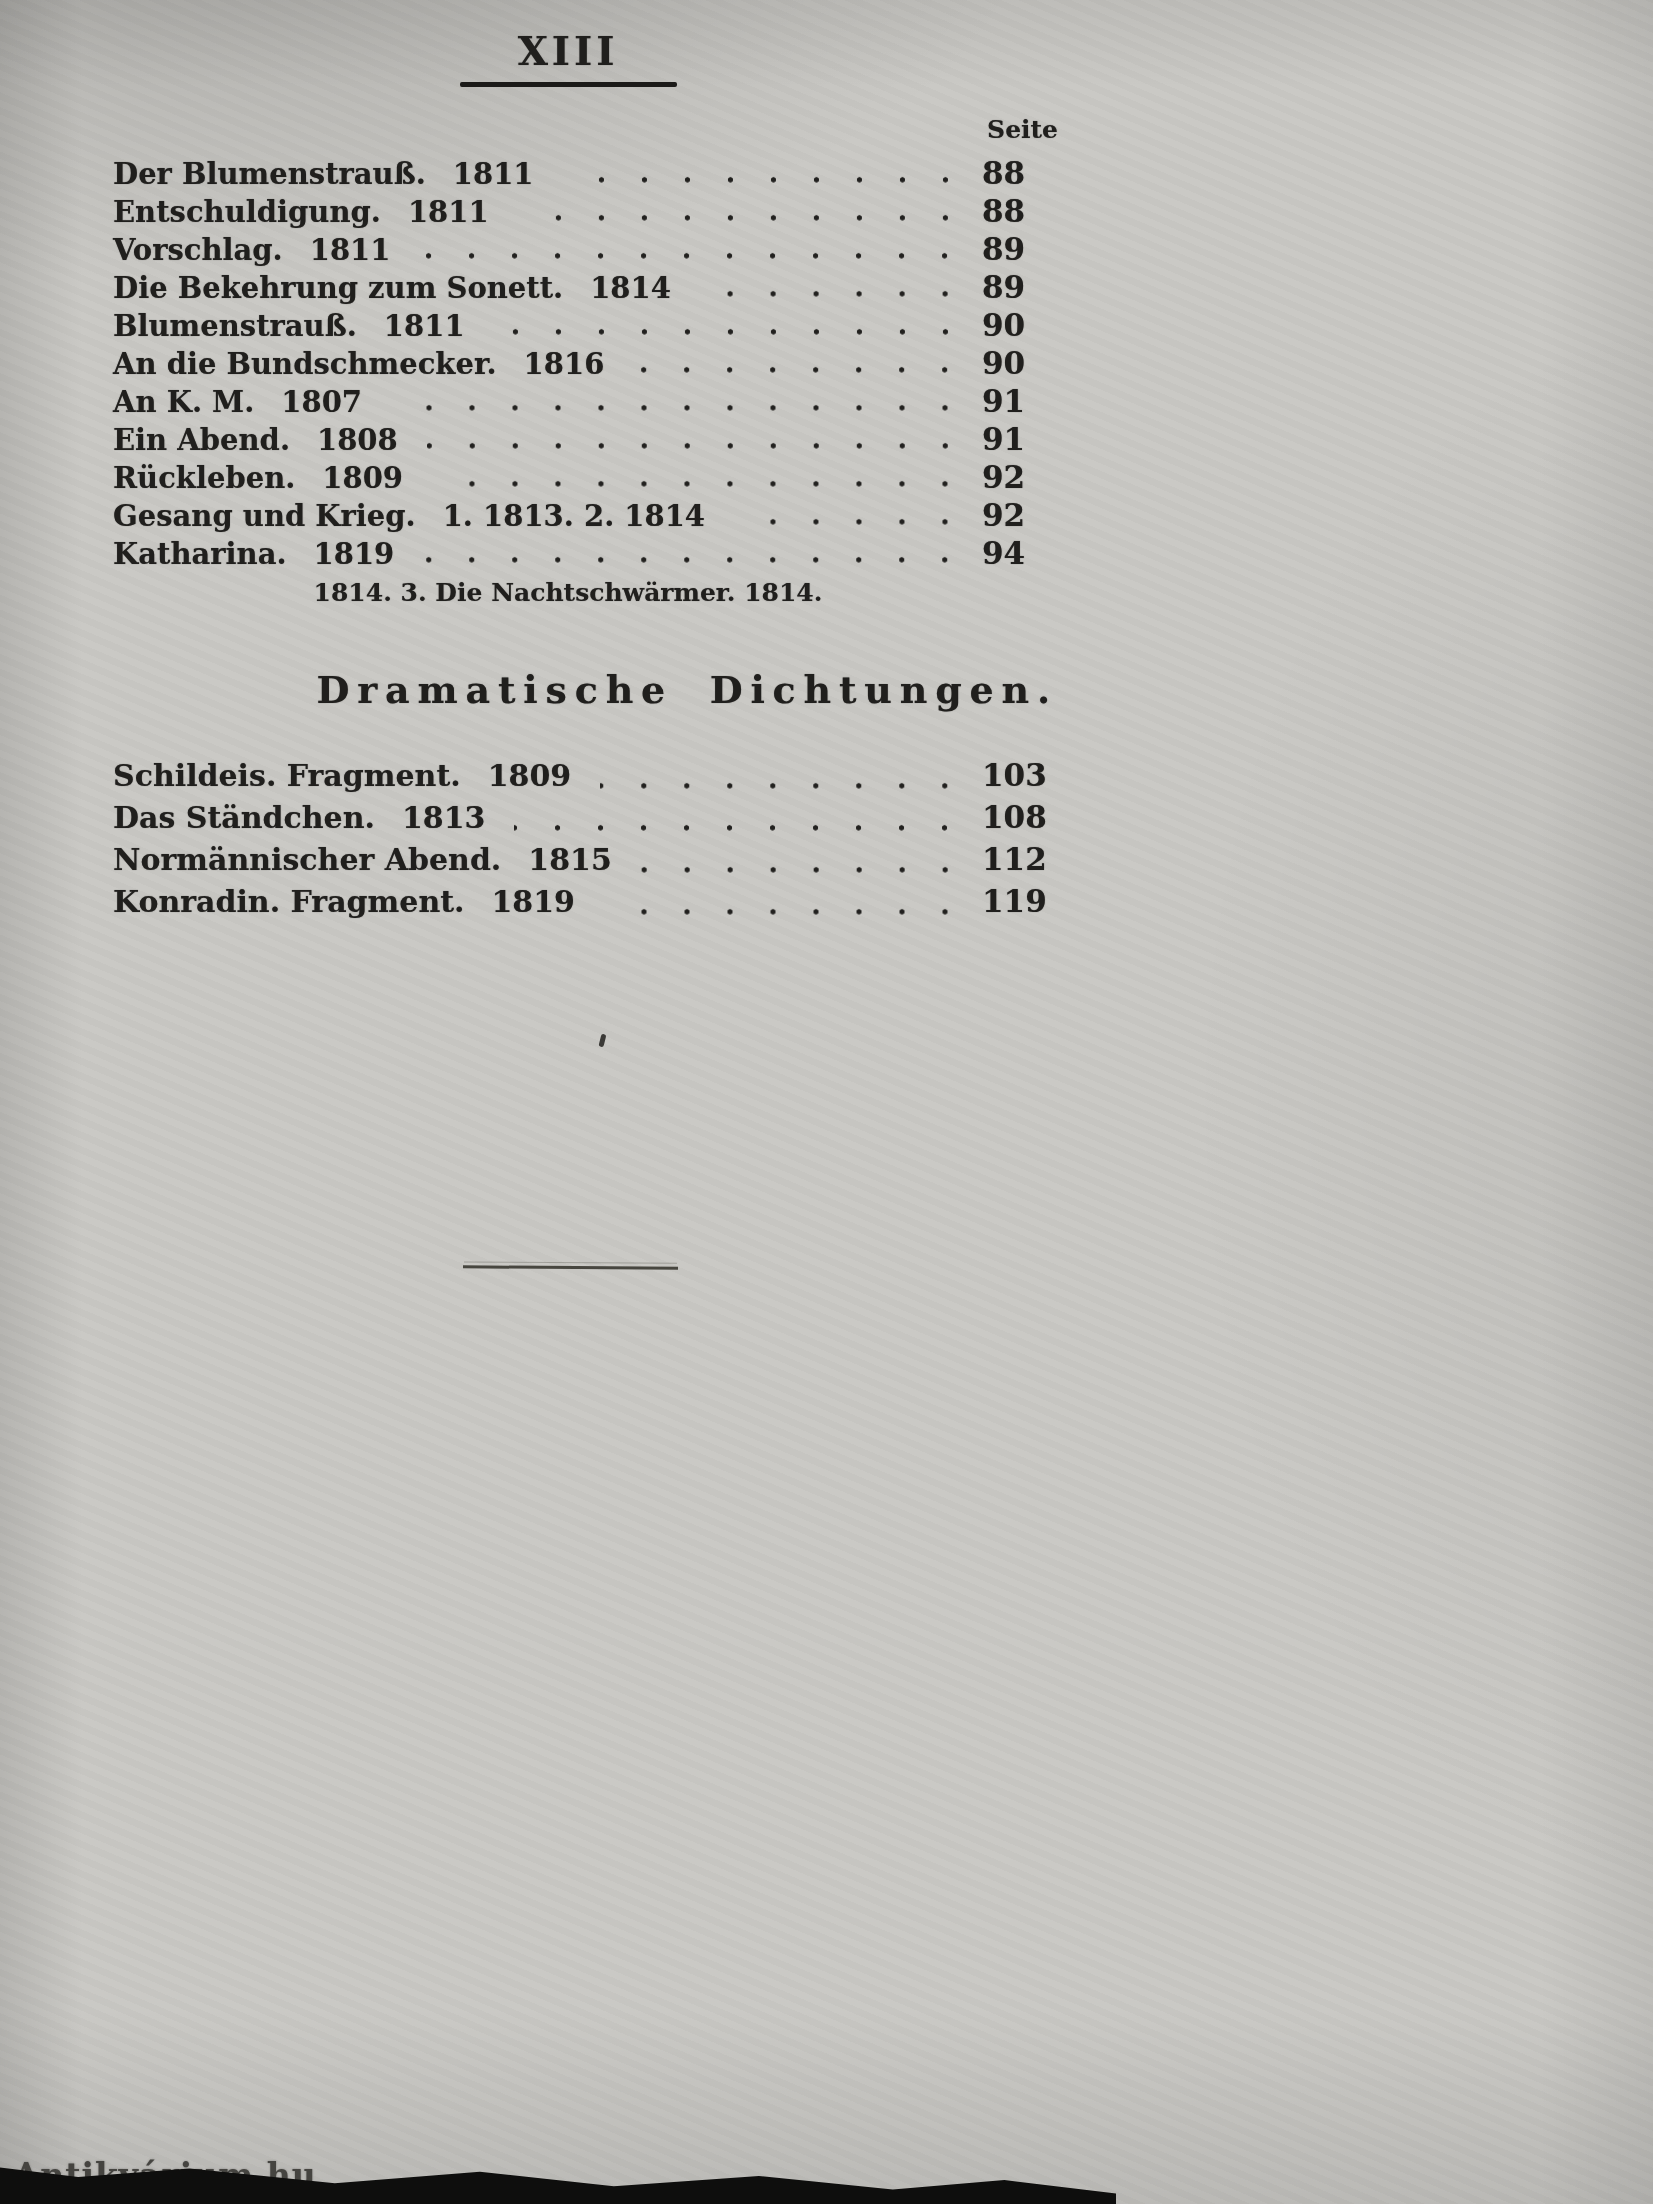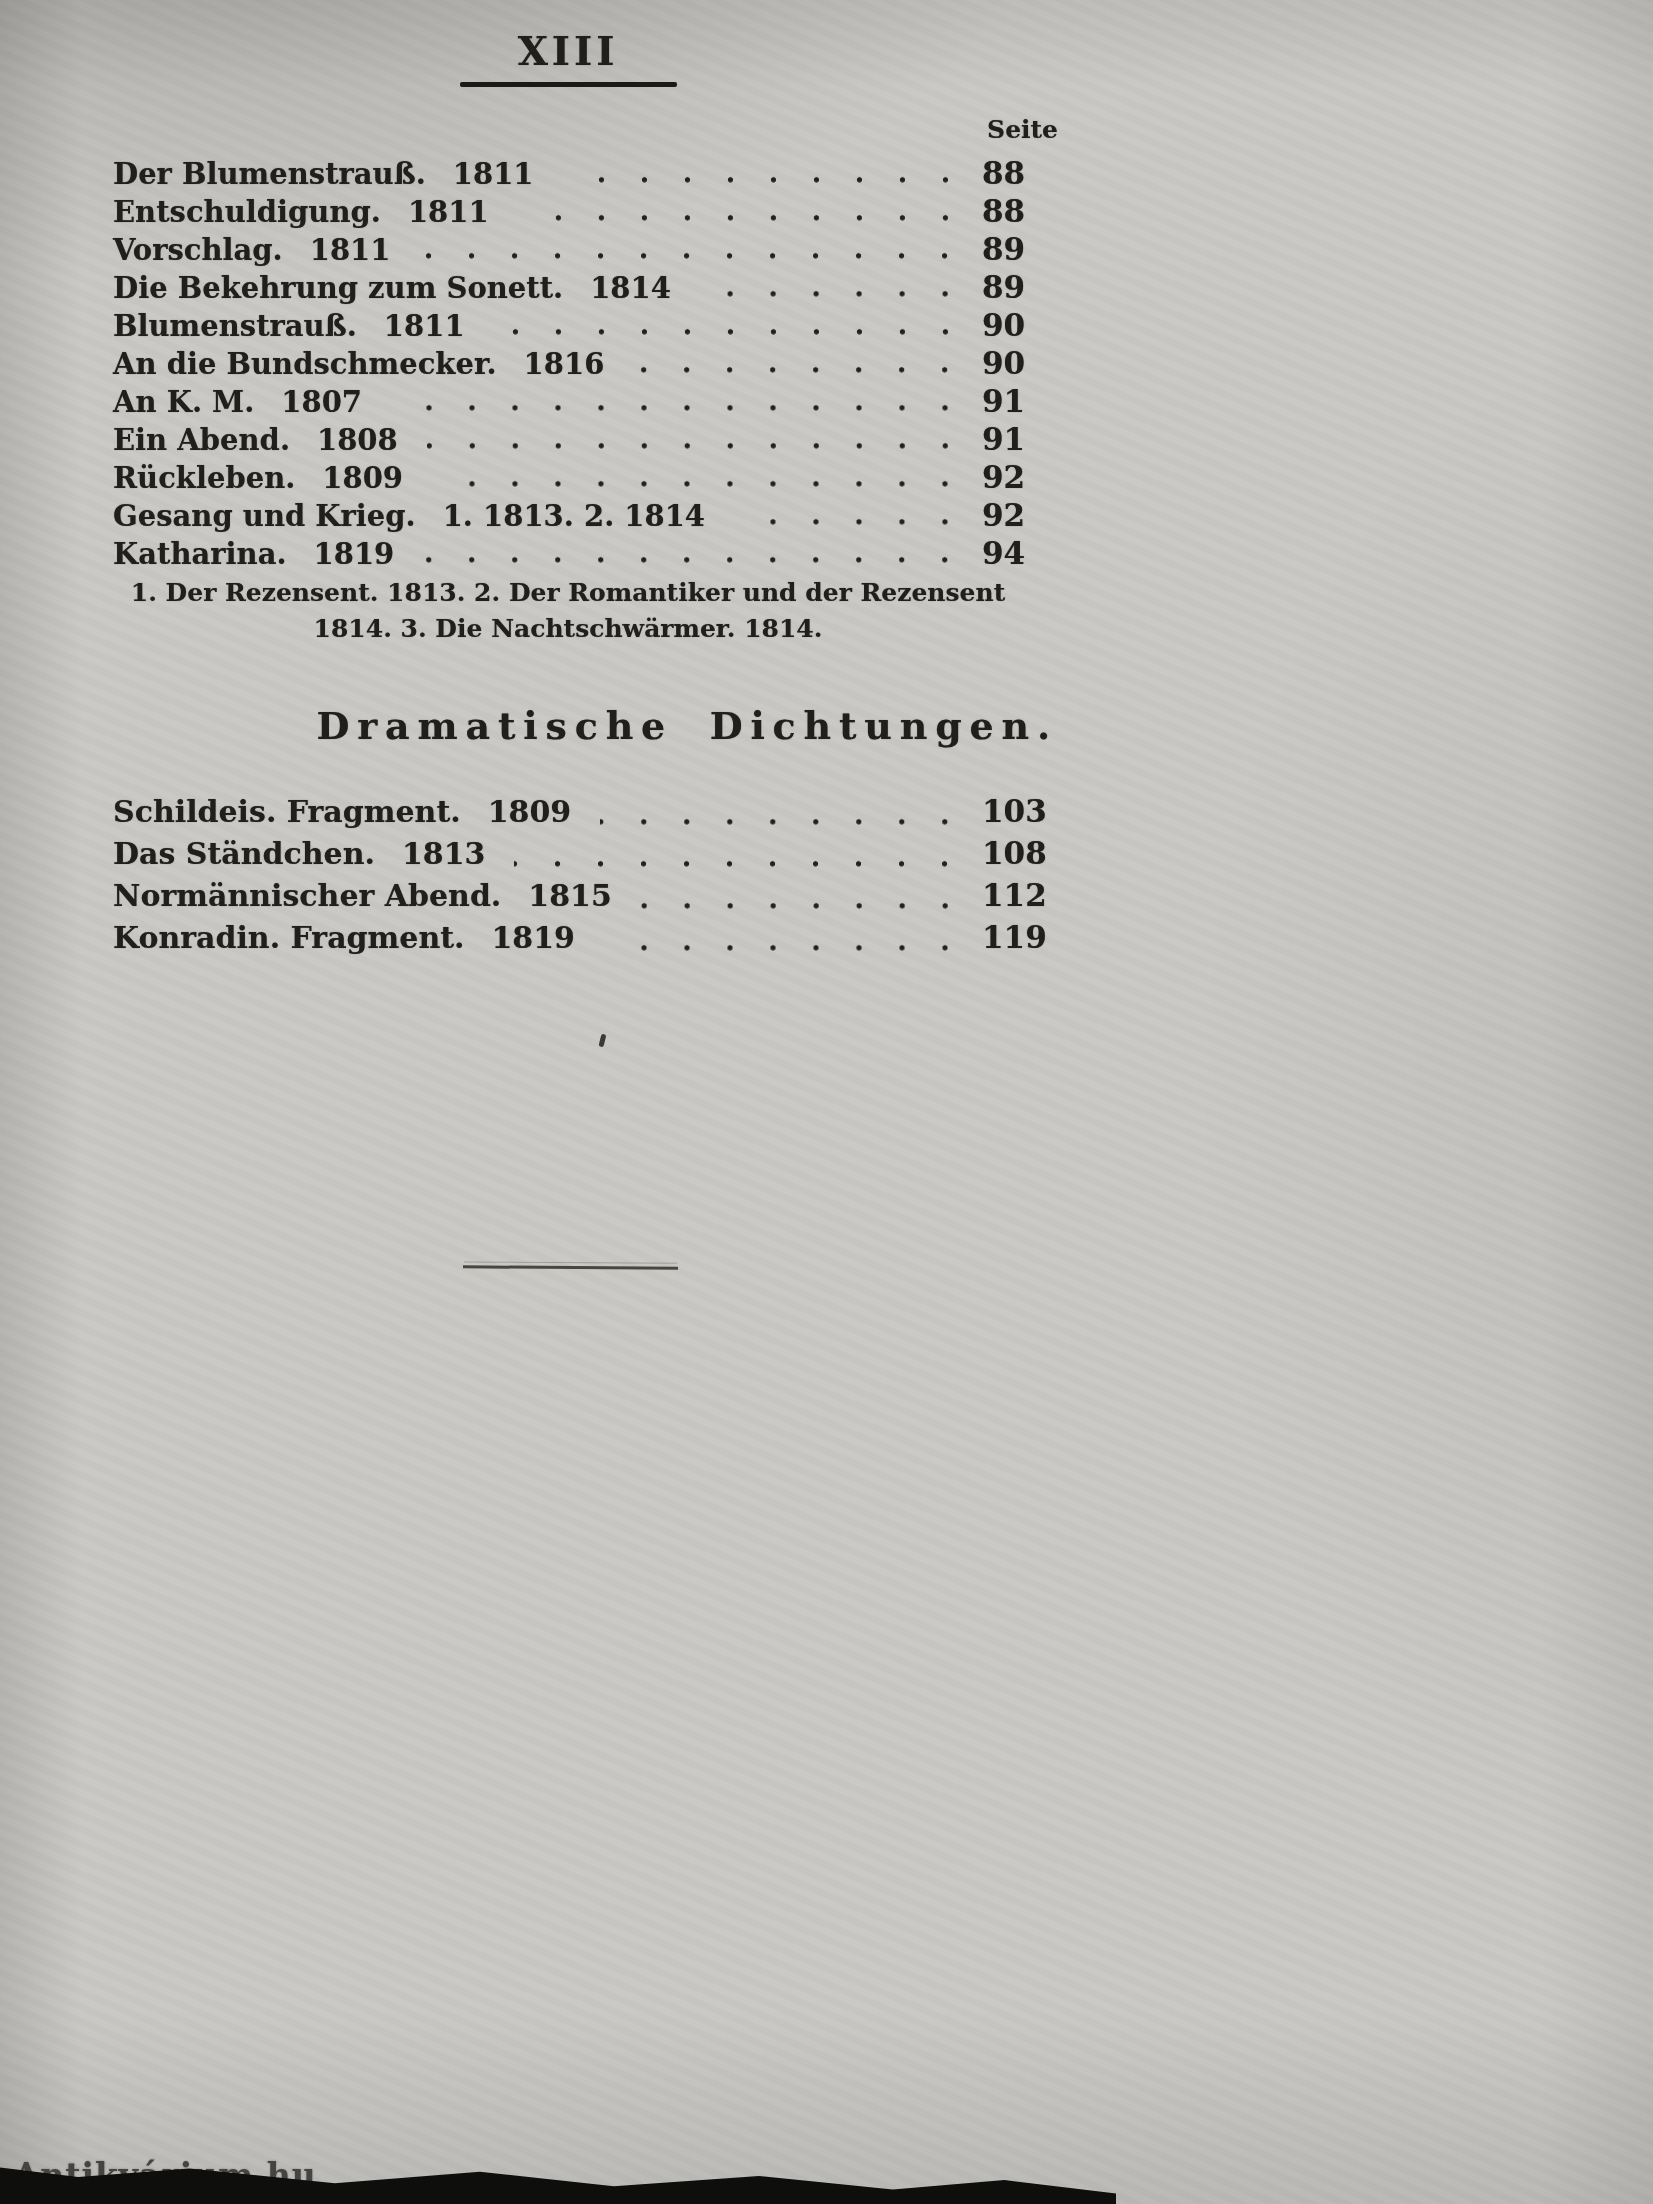--- a/index.html
+++ b/index.html
@@ -224,21 +224,20 @@
       <div class="toc-row">
         <span class="t">Katharina.</span>
         <span class="y">1819</span>
         <span class="leader"></span>
         <span class="p">94</span>
       </div>
 
     </div>
 
   <div class="note ink">
-    <div>1. Der Rezensent. 1813.  2. Der Romantiker und der Rezensent</div>
     <div>1814.  3. Die Nachtschwärmer.  1814.</div>
   </div>
 
   <h2 class="section-heading ink">Dramatische Dichtungen.</h2>
 
   <div class="toc drama ink">
 
       <div class="toc-row">
         <span class="t">Schildeis. Fragment.</span>
         <span class="y">1809</span>

